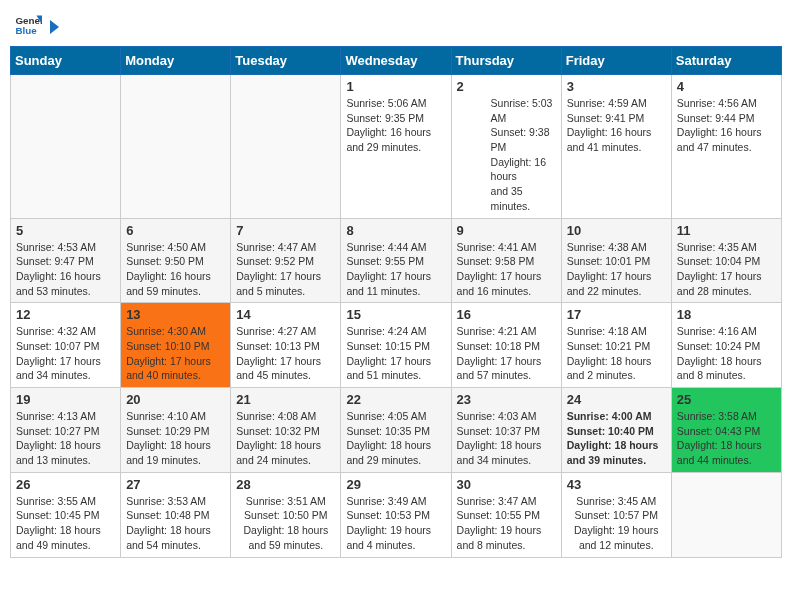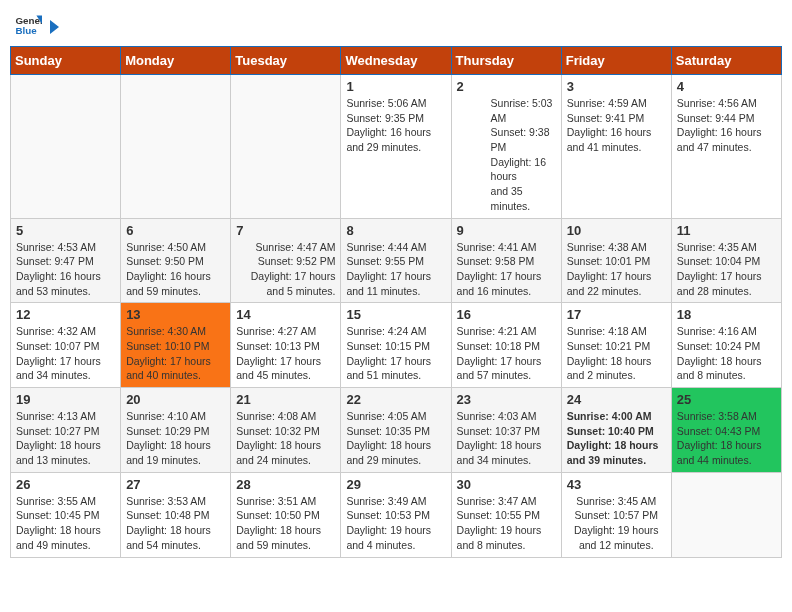--- a/index.html
+++ b/index.html
@@ -62,21 +62,21 @@
       min-height: 80px;
       background: #fff;
     }
     .calendar tr:nth-child(even) td {
       background: #f5f5f5;
     }
     .calendar tr:nth-child(odd) td {
       background: #fff;
     }
     
-    .calendar thead tr th { background: #c2410c; }
+    .calendar thead tr th { background: #0369a1; }
     .day-number {
       font-size: 13px;
       font-weight: bold;
       display: block;
       margin-bottom: 2px;
     }
     .day-info {
       font-size: 10.5px;
       line-height: 1.4;
       color: #333;
@@ -167,21 +167,21 @@
         </td>
         <td style="background: rgb(245, 245, 245);">
           <span class="day-number">6</span>
           <div class="day-info" style="white-space: pre-line;">Sunrise: 4:50 AM
 Sunset: 9:50 PM
 Daylight: 16 hours
 and 59 minutes.</div>
         </td>
         <td style="background: rgb(245, 245, 245);">
           <span class="day-number">7</span>
-          <div class="day-info" style="white-space: pre-line; text-align: right;">Sunrise: 4:47 AM
+          <div class="day-info" style="white-space: pre-line;">Sunrise: 4:47 AM
 Sunset: 9:52 PM
 Daylight: 17 hours
 and 5 minutes.</div>
         </td>
         <td style="background: rgb(245, 245, 245);">
           <span class="day-number">8</span>
           <div class="day-info" style="white-space: pre-line;">Sunrise: 4:44 AM
 Sunset: 9:55 PM
 Daylight: 17 hours
 and 11 minutes.</div>
@@ -320,21 +320,21 @@
         </td>
         <td style="background: rgb(255, 255, 255);">
           <span class="day-number">27</span>
           <div class="day-info" style="white-space: pre-line;">Sunrise: 3:53 AM
 Sunset: 10:48 PM
 Daylight: 18 hours
 and 54 minutes.</div>
         </td>
         <td style="background: rgb(255, 255, 255);">
           <span class="day-number">28</span>
-          <div class="day-info" style="white-space: pre-line;">Sunrise: 3:51 AM
+          <div class="day-info" style="white-space: pre-line; text-align: center;">Sunrise: 3:51 AM
 Sunset: 10:50 PM
 Daylight: 18 hours
 and 59 minutes.</div>
         </td>
         <td style="background: rgb(255, 255, 255);">
           <span class="day-number">29</span>
           <div class="day-info" style="white-space: pre-line;">Sunrise: 3:49 AM
 Sunset: 10:53 PM
 Daylight: 19 hours
 and 4 minutes.</div>

